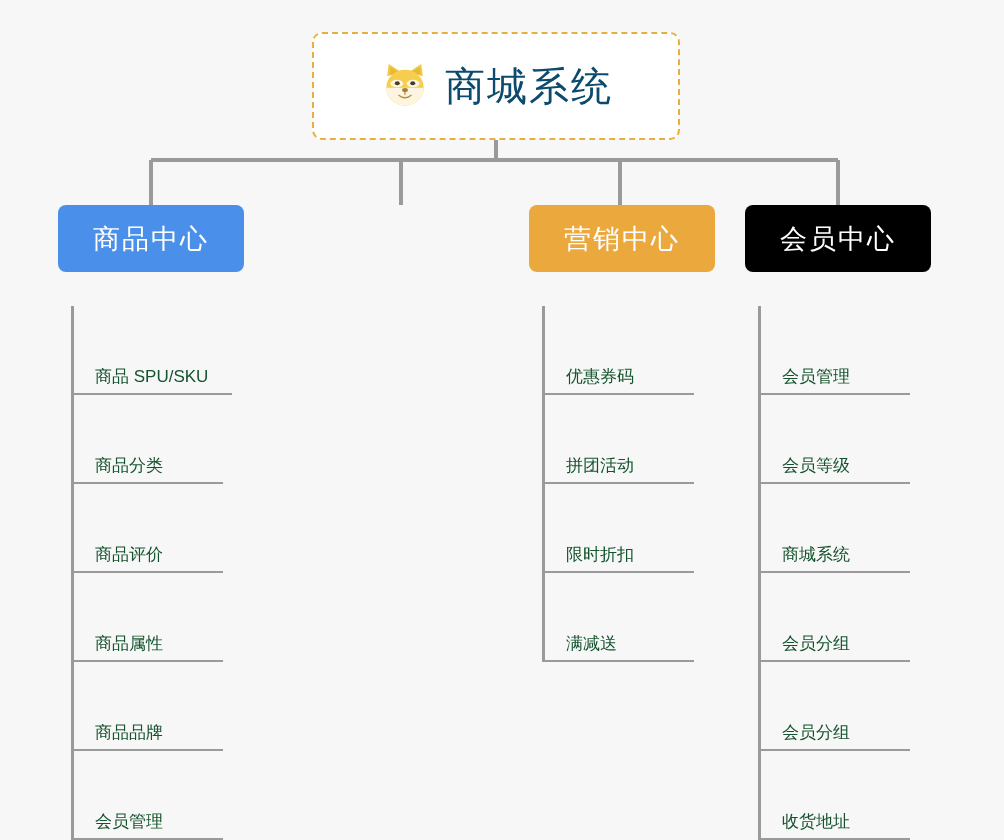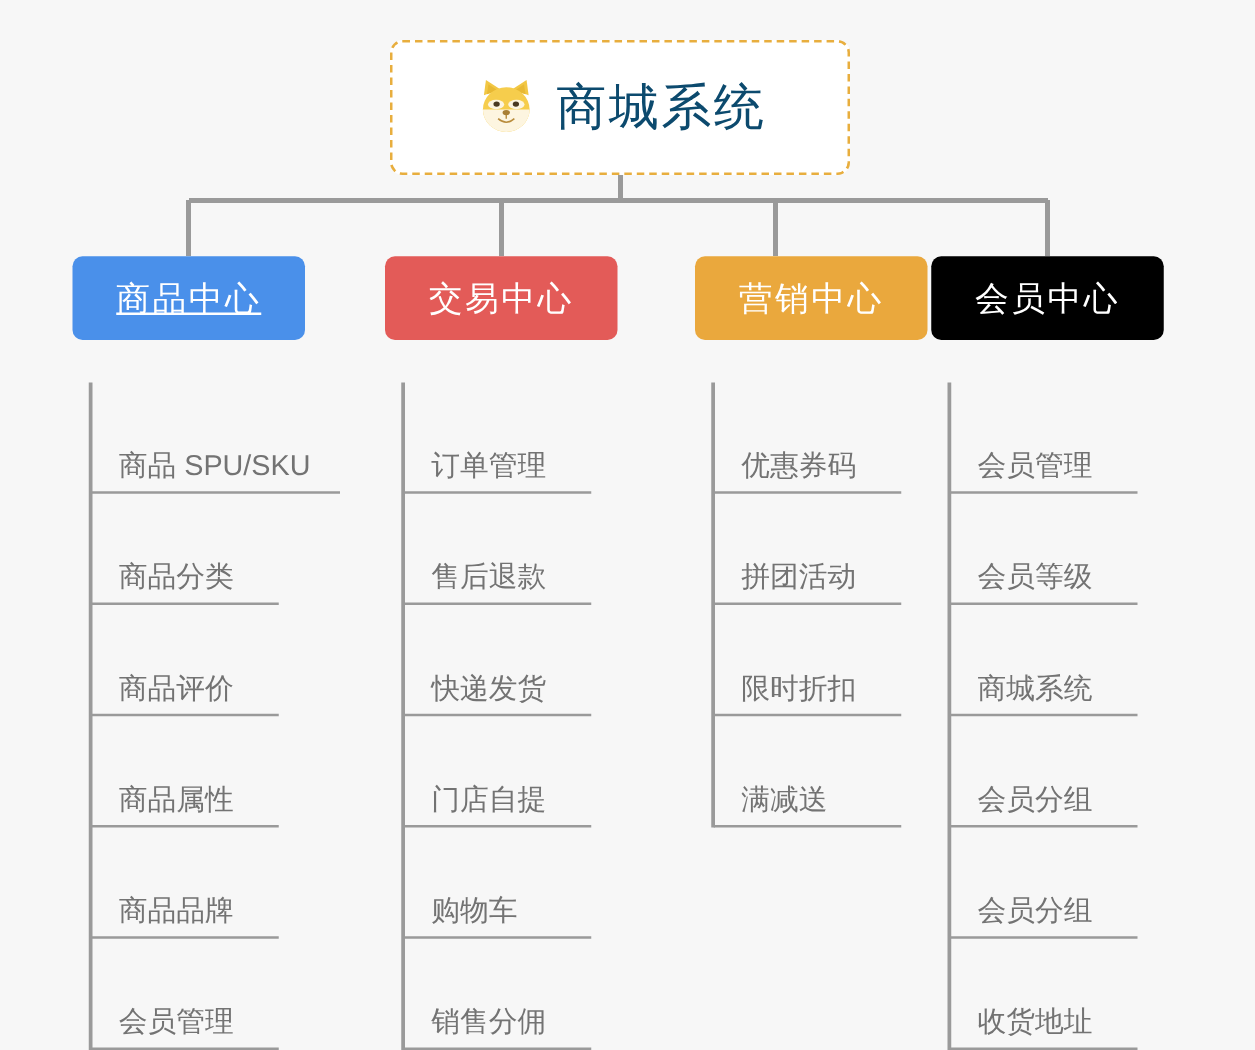--- a/index.html
+++ b/index.html
@@ -96,22 +96,22 @@
     display: flex;
     align-items: flex-end;
     box-sizing: border-box;
     border-bottom: 2px solid #9a9a9a;
     padding-left: 22px;
     padding-bottom: 6px;
     width: max-content;
     min-width: 150px;
   }
   .leaf-label {
-    font-size: 23px;
-    color: #737373;
+    font-size: 17px;
+    color: #14532d;
     line-height: 1.25;
     white-space: nowrap;
     padding-right: 24px;
   }
 </style>
 </head>
 <body>
 
 <div id="mindmap">
 
@@ -151,21 +151,21 @@
       <line x1="151" y1="160" x2="838" y2="160"></line>
 
       <line x1="151" y1="160" x2="151" y2="205"></line>
       <line x1="401" y1="160" x2="401" y2="205"></line>
       <line x1="620" y1="160" x2="620" y2="205"></line>
       <line x1="838" y1="160" x2="838" y2="205"></line>
     </g>
   </svg>
 
   <div class="branch" style="left:58px;width:186px;">
-    <div class="branch-header" style="background:#4a90ea;text-decoration:underline;">
+    <div class="branch-header" style="background:#4a90ea;">
       <span>商品中心</span>
     </div>
     <div class="leaf-list">
       <div class="leaf-spine"></div>
       <div class="leaf-item">
           <span class="leaf-label">商品 SPU/SKU</span>
         </div>
       <div class="leaf-item">
           <span class="leaf-label">商品分类</span>
         </div>
@@ -178,47 +178,23 @@
       <div class="leaf-item">
           <span class="leaf-label">商品品牌</span>
         </div>
       <div class="leaf-item">
           <span class="leaf-label">会员管理</span>
         </div>
     </div>
   </div>
 
   <div class="branch" style="left:308px;width:186px;">
-    <div class="branch-header" style="background:#e35b58;">
-      <span>交易中心</span>
-    </div>
-    <div class="leaf-list">
-      <div class="leaf-spine"></div>
-      <div class="leaf-item">
-          <span class="leaf-label">订单管理</span>
-        </div>
-      <div class="leaf-item">
-          <span class="leaf-label">售后退款</span>
-        </div>
-      <div class="leaf-item">
-          <span class="leaf-label">快递发货</span>
-        </div>
-      <div class="leaf-item">
-          <span class="leaf-label">门店自提</span>
-        </div>
-      <div class="leaf-item">
-          <span class="leaf-label">购物车</span>
-        </div>
-      <div class="leaf-item">
-          <span class="leaf-label">销售分佣</span>
-        </div>
-    </div>
-  </div>
-
-  <div class="branch" style="left:556px;width:186px;">
+  </div>
+
+  <div class="branch" style="left:529px;width:186px;">
     <div class="branch-header" style="background:#eaa83d;">
       <span>营销中心</span>
     </div>
     <div class="leaf-list">
       <div class="leaf-spine"></div>
       <div class="leaf-item">
           <span class="leaf-label">优惠券码</span>
         </div>
       <div class="leaf-item">
           <span class="leaf-label">拼团活动</span>

